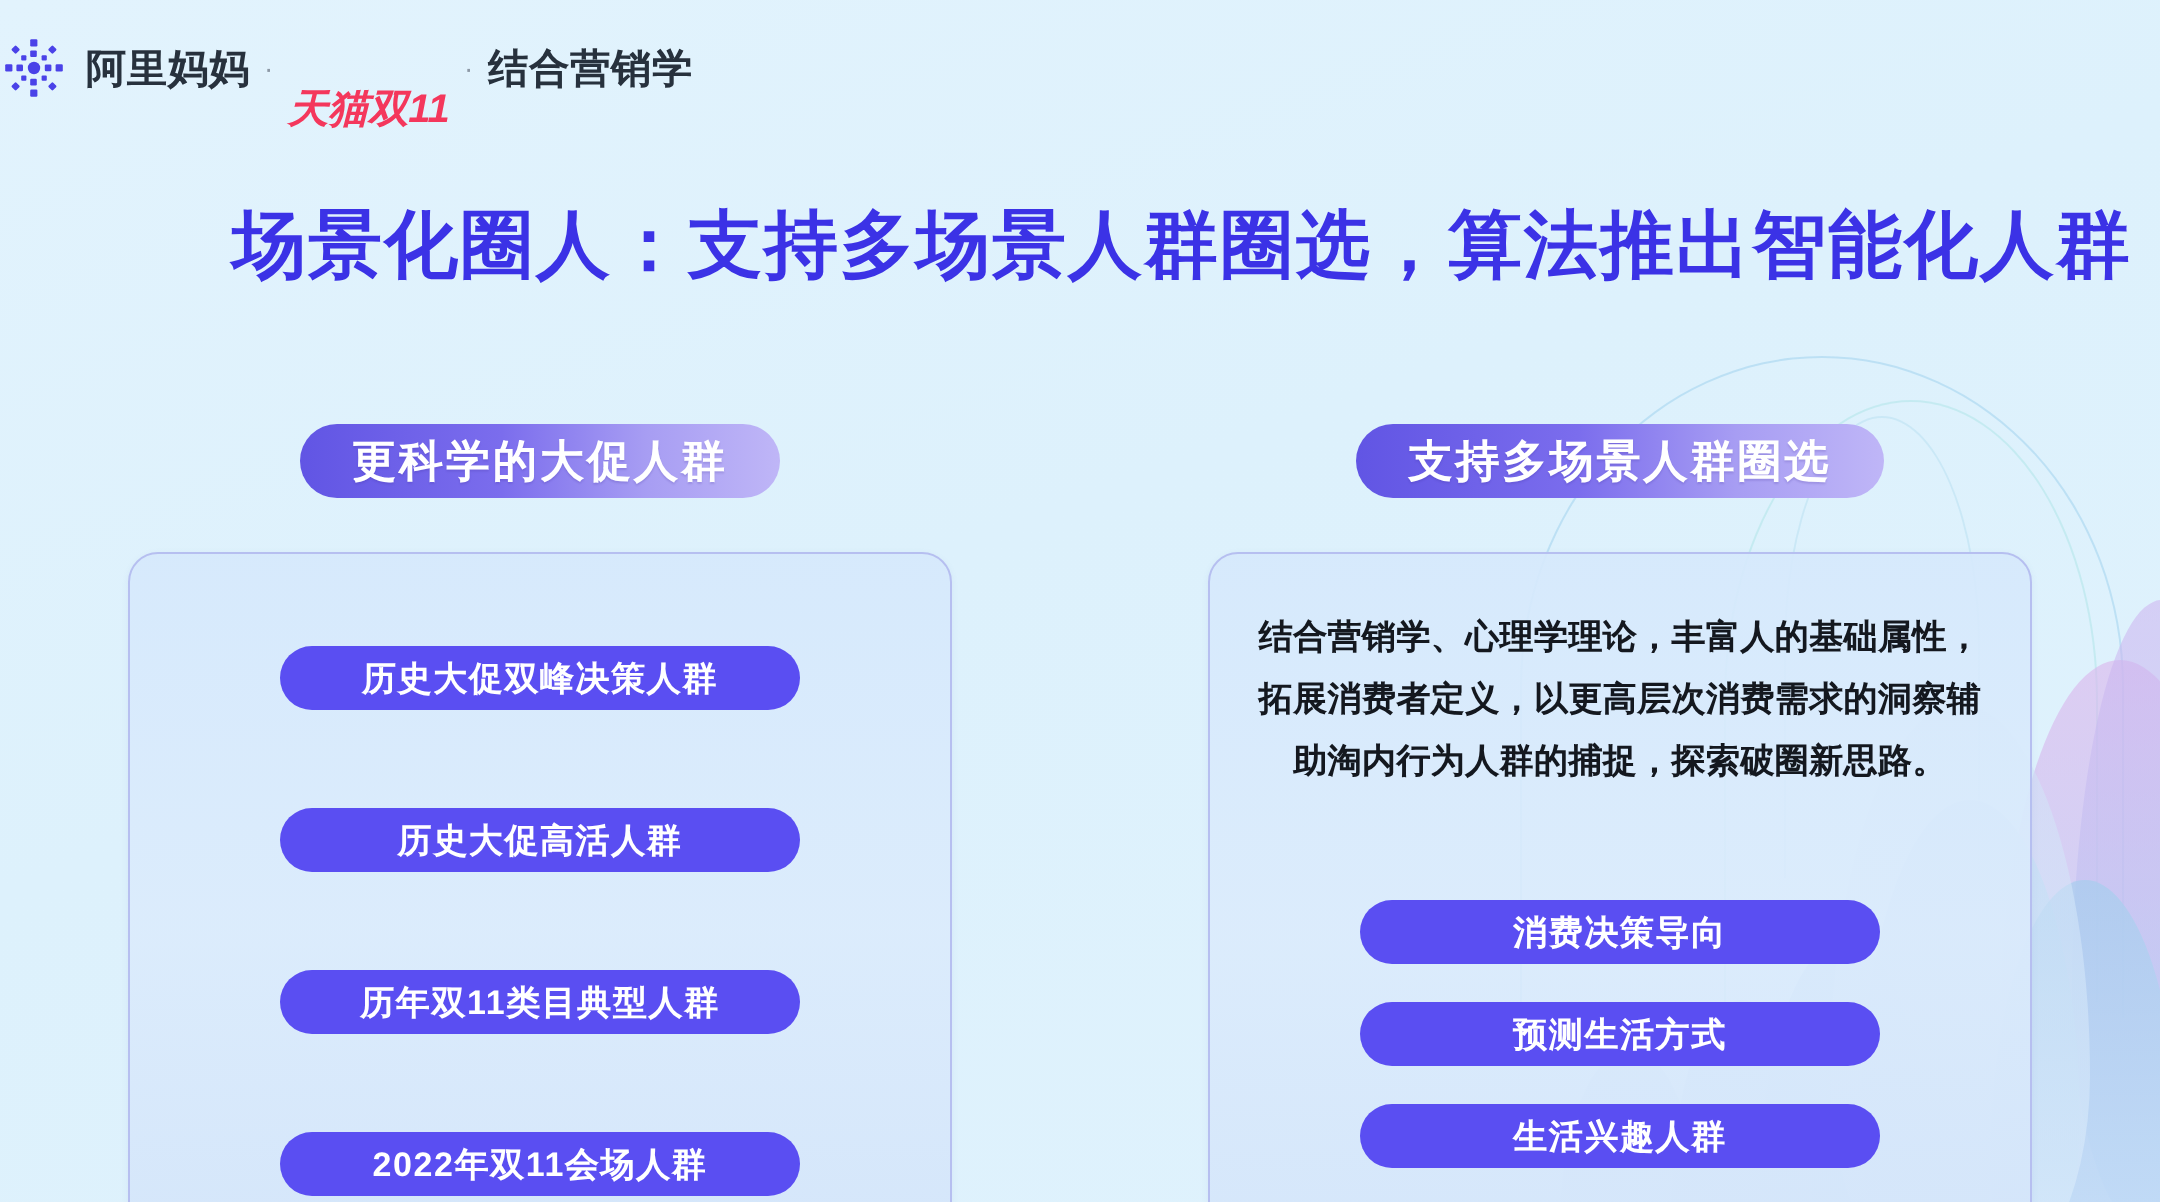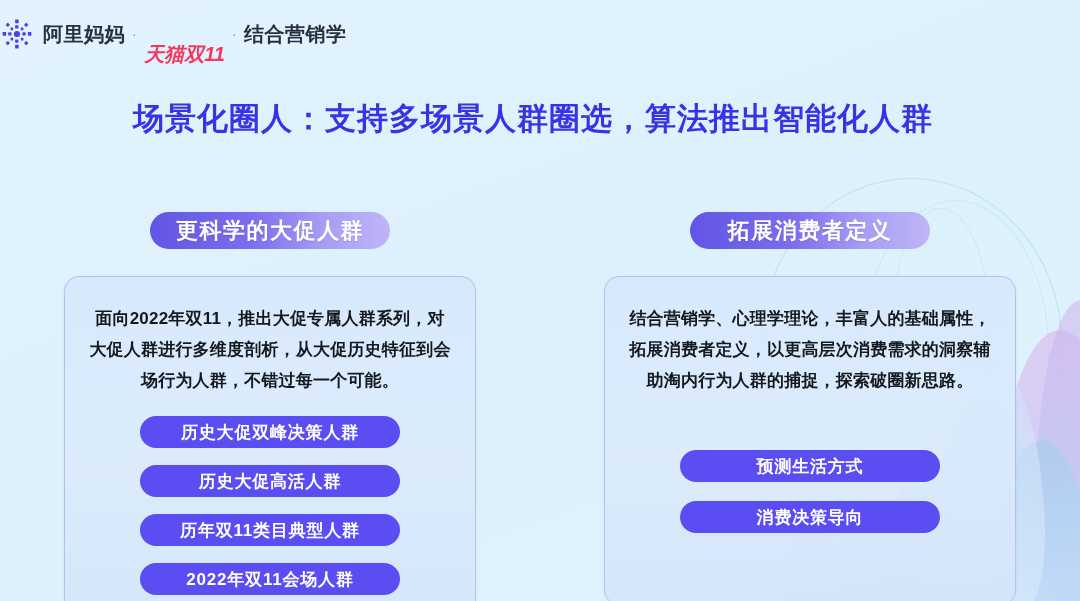--- a/index.html
+++ b/index.html
@@ -82,22 +82,22 @@
     letter-spacing: 0px;
     margin-top: 40px;
   }
 
   
   .slide-title {
     position: absolute;
     left: 0;
     top: 98px;
     width: 1066px;
-    text-align: center;
-    font-size: 31px;
+    text-align: right;
+    font-size: 37px;
     font-weight: 700;
     color: #3b32e6;
     letter-spacing: 1px;
     z-index: 5;
     white-space: nowrap;
   }
 
   
   .columns {
     position: absolute;
@@ -153,21 +153,21 @@
     font-weight: 700;
     text-align: center;
     letter-spacing: .2px;
   }
   .tag-list {
     width: 100%;
     display: flex;
     flex-direction: column;
     align-items: center;
   }
-  .tag-list.left-tags { margin-top: 20px; }
+  .tag-list.left-tags { margin-top: 20px; gap: 32px; }
   .tag-list.right-tags { margin-top: 54px; }
 
   .tag {
     width: 260px;
     height: 32px;
     border-radius: 16px;
     background: #5a4ef2;
     color: #ffffff;
     font-size: 17px;
     font-weight: 700;
@@ -243,35 +243,35 @@
     </div>
   </div>
 
   <div class="slide-title">场景化圈人：支持多场景人群圈选，算法推出智能化人群</div>
 
   <div class="columns">
 
     <div class="col">
       <div class="pill-header">更科学的大促人群</div>
       <div class="card">
-        <div class="card-body">面向2022年双11，推出大促专属人群系列，对大促人群进行多维度剖析，从大促历史特征到会场行为人群，不错过每一个可能。</div>
         <div class="tag-list left-tags">
           <div class="tag">历史大促双峰决策人群</div>
           <div class="tag">历史大促高活人群</div>
           <div class="tag">历年双11类目典型人群</div>
           <div class="tag">2022年双11会场人群</div>
         </div>
       </div>
     </div>
 
     <div class="col">
-      <div class="pill-header">拓展消费者定义</div>
+      <div class="pill-header">支持多场景人群圈选</div>
       <div class="card">
         <div class="card-body">结合营销学、心理学理论，丰富人的基础属性，拓展消费者定义，以更高层次消费需求的洞察辅助淘内行为人群的捕捉，探索破圈新思路。</div>
         <div class="tag-list right-tags">
+          <div class="tag">消费决策导向</div>
           <div class="tag">预测生活方式</div>
-          <div class="tag">消费决策导向</div>
+          <div class="tag">生活兴趣人群</div>
         </div>
       </div>
     </div>
 
   </div>
 </div>
 
 </body></html>

